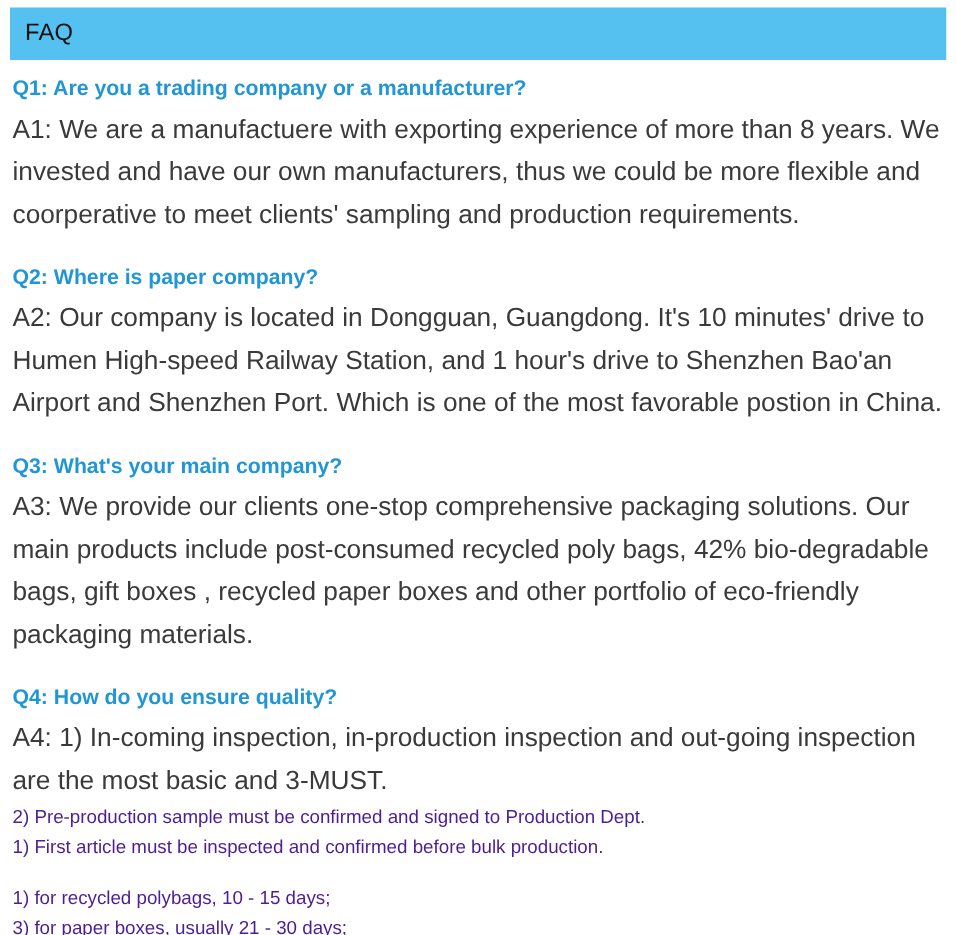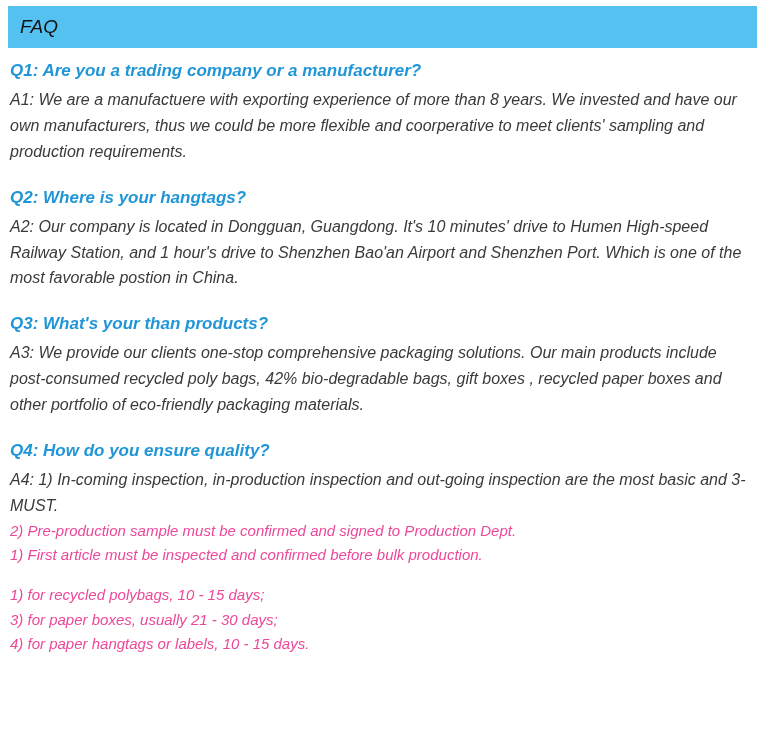--- a/index.html
+++ b/index.html
@@ -12,21 +12,20 @@
     height: 748px;
     font-family: "Liberation Sans", sans-serif;
     color: #333333;
     overflow: hidden;
   }
   .page {
     width: 765px;
     height: 736px;
     position: relative;
     background: #ffffff;
-    font-style: italic;
   }
   .faq-header {
     position: absolute;
     left: 8px;
     top: 6px;
     width: 749px;
     height: 42px;
     background: #55c1f0;
     display: flex;
     align-items: center;
@@ -49,27 +48,27 @@
   }
   .question {
     color: #2196d6;
     font-size: 17px;
     font-weight: bold;
     margin: 0 0 4px 0;
     line-height: 1.35;
   }
   .answer-line {
     font-size: 15px;
-    color: #ec4899;
+    color: #4c1d95;
     line-height: 1.62;
     margin: 0;
     max-width: 742px;
   }
   .answer-para {
-    font-size: 16px;
+    font-size: 21px;
     color: #3a3a3a;
     line-height: 1.62;
     margin: 0;
   }
   .block-spacer-lg { margin-bottom: 22px; }
   .block-spacer-md { margin-bottom: 16px; }
 </style>
 </head>
 <body>
 
@@ -80,26 +79,26 @@
   </div>
 
   <div class="content">
 
     <div class="qa-block block-spacer-lg">
       <p class="question">Q1: Are you a trading company or a manufacturer?</p>
       <p class="answer-para">A1: We are a manufactuere with exporting experience of more than 8 years. We invested and have our own manufacturers, thus we could be more flexible and coorperative to meet clients' sampling and production requirements.</p>
     </div>
 
     <div class="qa-block block-spacer-lg">
-      <p class="question">Q2: Where is your hangtags?</p>
+      <p class="question">Q2: Where is paper company?</p>
       <p class="answer-para">A2: Our company is located in Dongguan, Guangdong. It's 10 minutes' drive to Humen High-speed Railway Station, and 1 hour's drive to Shenzhen Bao'an Airport and Shenzhen Port. Which is one of the most favorable postion in China.</p>
     </div>
 
     <div class="qa-block block-spacer-lg">
-      <p class="question">Q3: What's your than products?</p>
+      <p class="question">Q3: What's your main company?</p>
       <p class="answer-para">A3: We provide our clients one-stop comprehensive packaging solutions. Our main products include post-consumed recycled poly bags, 42% bio-degradable bags, gift boxes , recycled paper boxes and other portfolio of eco-friendly packaging materials.</p>
     </div>
 
     <div class="qa-block block-spacer-md">
       <p class="question">Q4: How do you ensure quality?</p>
       <p class="answer-para">A4: 1) In-coming inspection, in-production inspection and out-going inspection are the most basic and 3-MUST.</p>
       <p class="answer-line">2) Pre-production sample must be confirmed and signed to Production Dept.</p>
       <p class="answer-line">1) First article must be inspected and confirmed before bulk production.</p>
     </div>
 

